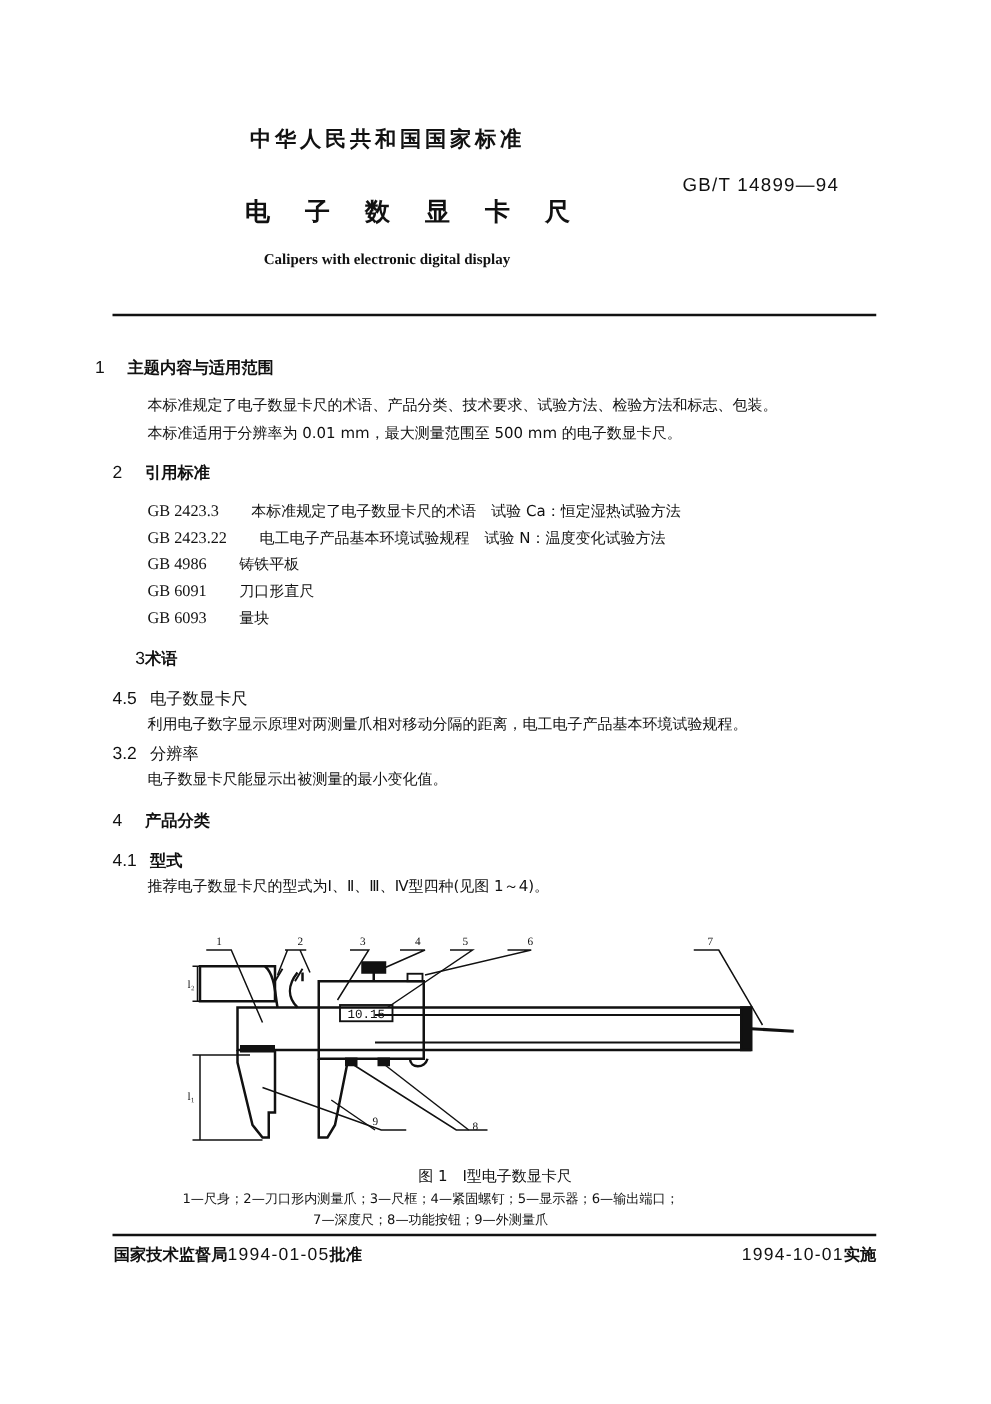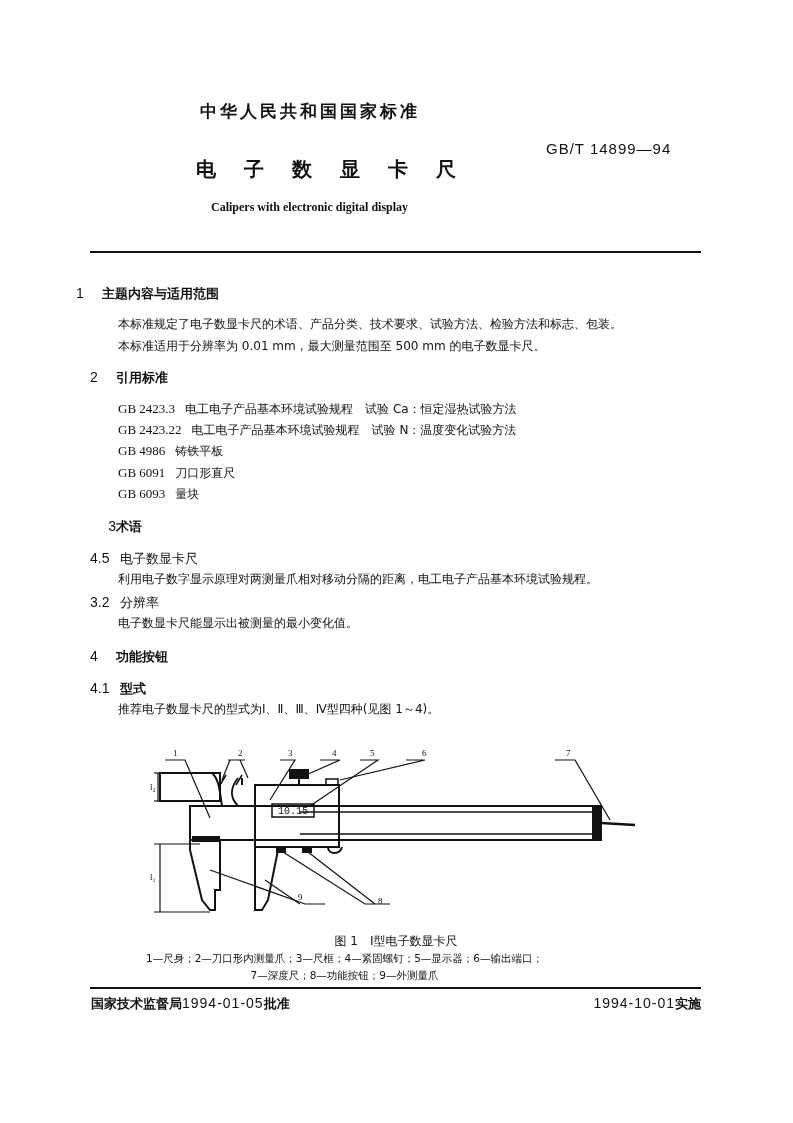--- a/index.html
+++ b/index.html
@@ -8,21 +8,21 @@
     .national { left: 200px; top: 100px; font-size: 17px; font-weight: bold; letter-spacing: 3px; }
     .std-no { left: 546px; top: 140px; font-size: 15px; font-family: "Liberation Sans", sans-serif; letter-spacing: 1px; }
     .title-cn { left: 196px; top: 156px; font-size: 20px; font-weight: bold; letter-spacing: 28px; }
     .title-en { left: 211px; top: 200px; font-size: 12px; font-weight: bold; font-family: "Liberation Serif", serif; }
     .rule { position: absolute; height: 2px; background: #111; }
     .h1 { font-size: 13px; font-weight: bold; }
     .h1 .num { font-family: "Liberation Sans", sans-serif; font-weight: normal; display: inline-block; width: 26px; font-size: 14px; }
     .h2 { font-size: 13px; }
     .h2 .num { font-family: "Liberation Sans", sans-serif; display: inline-block; width: 30px; font-size: 14px; }
     .para { font-size: 12px; font-family: "DejaVu Sans", sans-serif; }
-    .ref-code { display: inline-block; font-family: "Liberation Serif", serif; font-size: 13px; margin-right: 10px; }
+    .ref-code { display: inline-block; font-family: "Liberation Serif", serif; font-size: 13px; margin-right: 26px; }
     .caption { font-size: 12px; text-align: center; left: 0; width: 792px; }
     .legend { font-size: 10.5px; text-align: center; left: 0; width: 689px; }
     .footer-l { left: 91px; top: 995px; font-size: 13px; font-weight: bold; }
     .footer-r { right: 92px; top: 995px; font-size: 13px; font-weight: bold; }
     .footer-l .date, .footer-r .date { font-family: "Liberation Sans", sans-serif; font-weight: normal; font-size: 14px; letter-spacing: 1px; }
     svg.fig { position: absolute; left: 150px; top: 740px; }
   </style>
 </head>
 <body>
 
@@ -35,21 +35,21 @@
 <div class="abs h1" style="left:76px; top:285px;">
   <span class="num">1</span><span>主题内容与适用范围</span>
 </div>
 <div class="abs para" style="left:118px; top:316px;">本标准规定了电子数显卡尺的术语、产品分类、技术要求、试验方法、检验方法和标志、包装。</div>
 <div class="abs para" style="left:118px; top:338px;">本标准适用于分辨率为 0.01 mm，最大测量范围至 500 mm 的电子数显卡尺。</div>
 
 <div class="abs h1" style="left:90px; top:369px;">
   <span class="num">2</span><span>引用标准</span>
 </div>
 <div class="abs para" style="left:118px; top:401px;">
-  <span class="ref-code">GB 2423.3</span><span>电工电子产品基本环境试验规程　试验 Ca：恒定湿热试验方法</span>
+  <span class="ref-code">GB 2423.3</span><span>本标准规定了电子数显卡尺的术语　试验 Ca：恒定湿热试验方法</span>
 </div>
 <div class="abs para" style="left:118px; top:422px;">
   <span class="ref-code">GB 2423.22</span><span>电工电子产品基本环境试验规程　试验 N：温度变化试验方法</span>
 </div>
 <div class="abs para" style="left:118px; top:443px;">
   <span class="ref-code">GB 4986</span><span>铸铁平板</span>
 </div>
 <div class="abs para" style="left:118px; top:465px;">
   <span class="ref-code">GB 6091</span><span>刀口形直尺</span>
 </div>
@@ -63,21 +63,21 @@
 <div class="abs h2" style="left:90px; top:550px;">
   <span class="num">4.5</span><span>电子数显卡尺</span>
 </div>
 <div class="abs para" style="left:118px; top:571px;">利用电子数字显示原理对两测量爪相对移动分隔的距离，电工电子产品基本环境试验规程。</div>
 <div class="abs h2" style="left:90px; top:594px;">
   <span class="num">3.2</span><span>分辨率</span>
 </div>
 <div class="abs para" style="left:118px; top:615px;">电子数显卡尺能显示出被测量的最小变化值。</div>
 
 <div class="abs h1" style="left:90px; top:648px;">
-  <span class="num">4</span><span>功能按钮</span>
+  <span class="num">4</span><span>产品分类</span>
 </div>
 <div class="abs h2" style="left:90px; top:680px;">
   <span class="num">4.1</span><span style="font-weight:bold;">型式</span>
 </div>
 <div class="abs para" style="left:118px; top:701px;">推荐电子数显卡尺的型式为Ⅰ、Ⅱ、Ⅲ、Ⅳ型四种(见图 1～4)。</div>
 
 <svg class="fig" width="500" height="185" viewBox="0 0 500 185" xmlns="http://www.w3.org/2000/svg" font-family="Liberation Serif, serif" font-size="10">
   <g stroke="#111" fill="none" stroke-width="2">
 
     <rect x="40" y="66" width="410" height="34"></rect>

